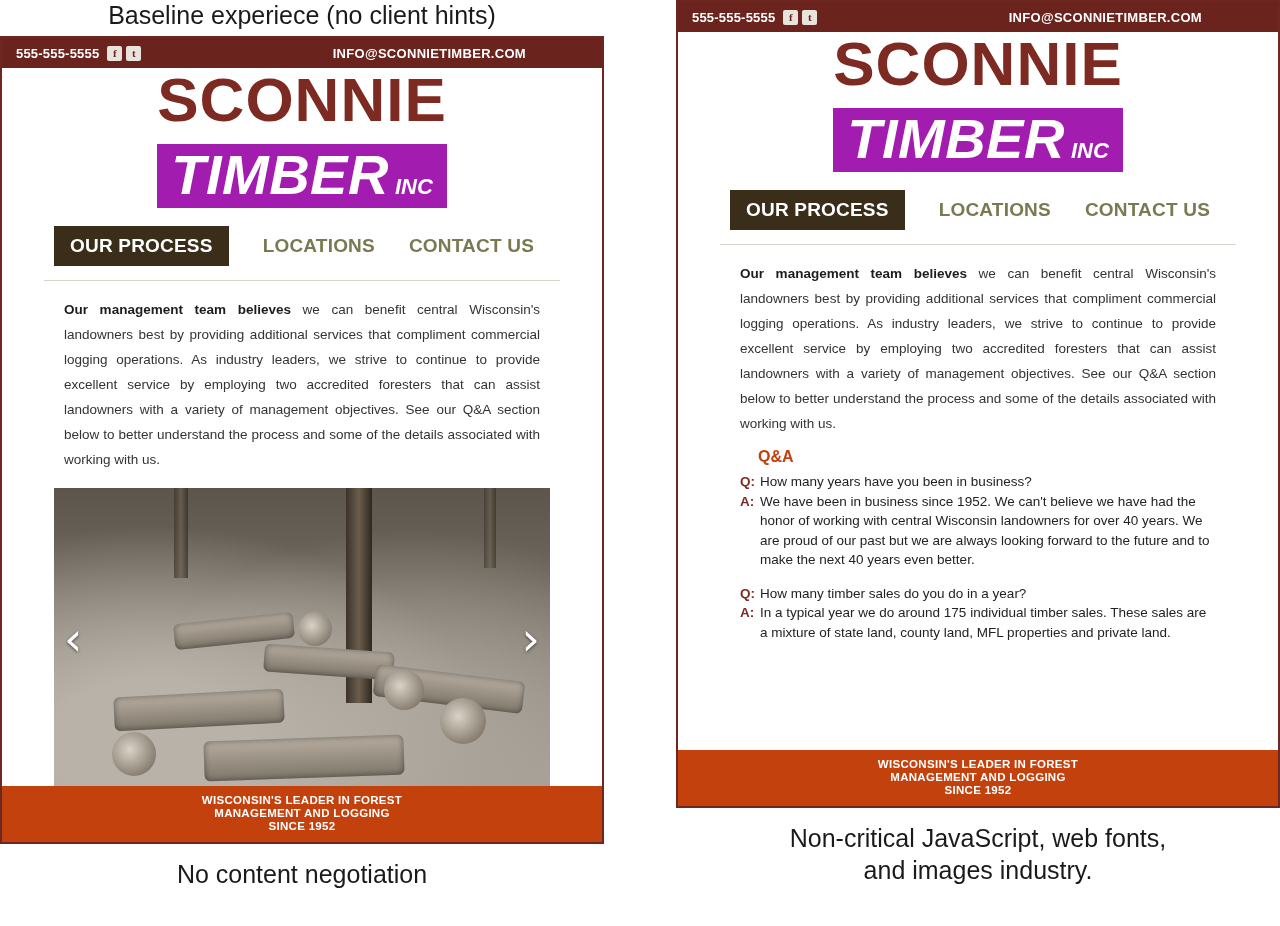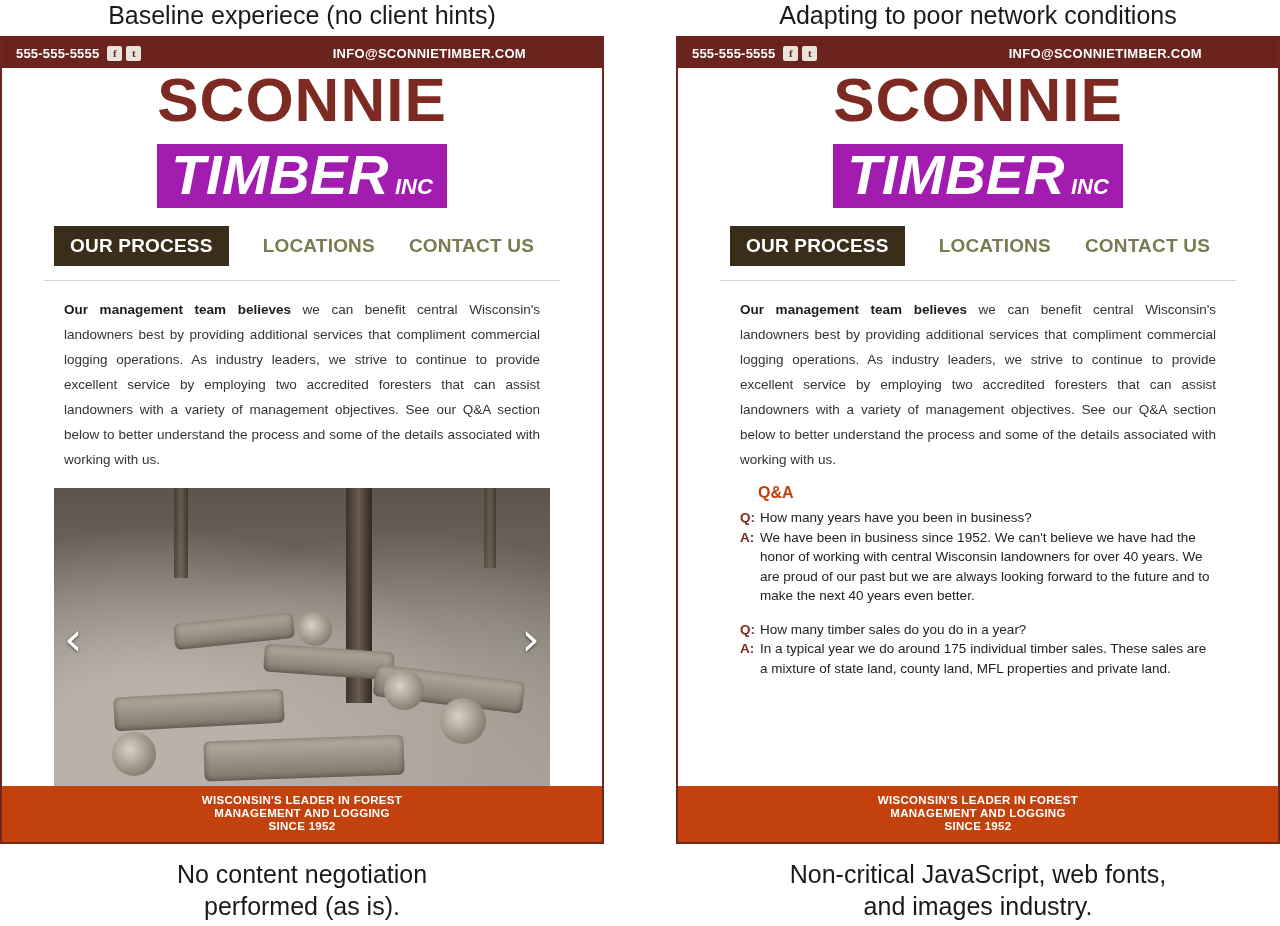--- a/index.html
+++ b/index.html
@@ -301,26 +301,24 @@
 
       <div class="footer">
         <div>WISCONSIN'S LEADER IN FOREST</div>
         <div>MANAGEMENT AND LOGGING</div>
         <div>SINCE 1952</div>
       </div>
     </div>
 
     <div class="caption-bottom">
       <div>No content negotiation</div>
-      <div>performed (as is).</div>
     </div>
   </div>
 
   <div class="panel panel-right">
-    <div class="caption-top">Adapting to poor network conditions</div>
 
     <div class="frame">
 
       <div class="topbar">
         <span class="phone">555-555-5555</span>
         <span class="social">
           <span>f</span>
           <span>t</span>
         </span>
         <span class="email">INFO@SCONNIETIMBER.COM</span>

